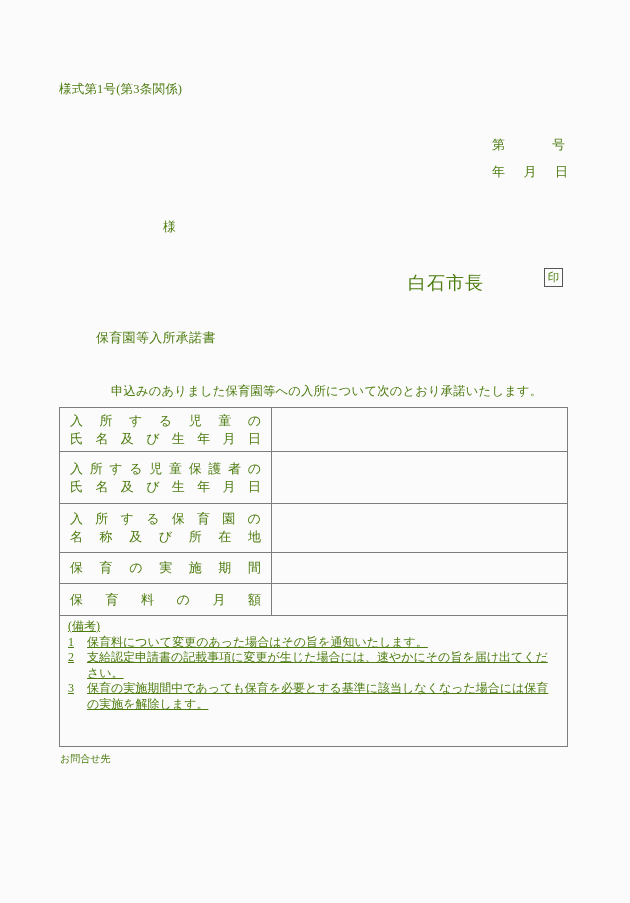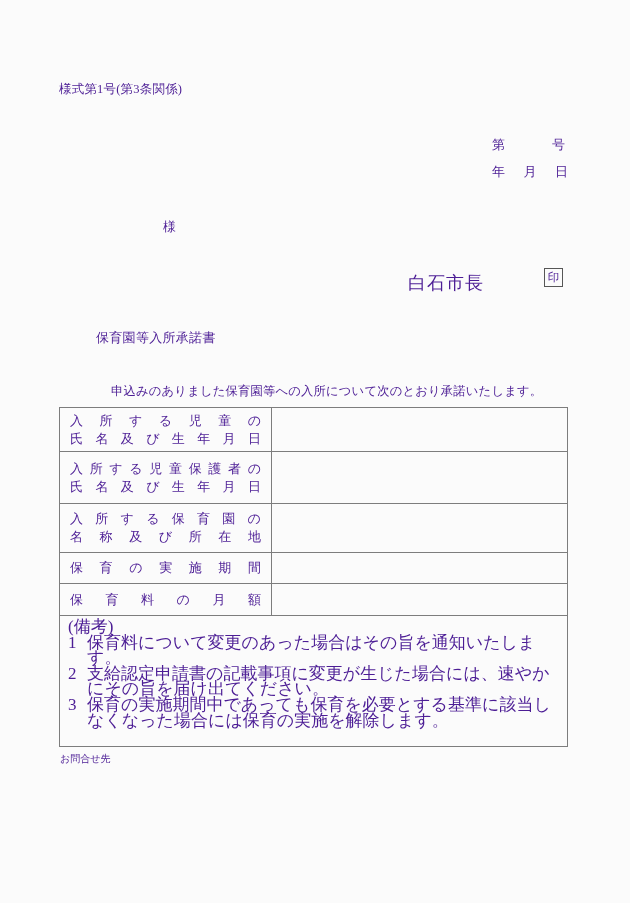--- a/index.html
+++ b/index.html
@@ -6,21 +6,21 @@
     margin: 0;
     padding: 0;
     background: #fbfbfb;
   }
   .page {
     position: relative;
     width: 630px;
     height: 903px;
     background: #fbfbfb;
     font-family: "Liberation Serif", "DejaVu Serif", serif;
-    color: #4c1d95;
+    color: #4d7c0f;
     overflow: hidden;
   }
   .abs { position: absolute; white-space: nowrap; }
 
   .form-number { left: 59px; top: 81px; font-size: 12.5px; letter-spacing: 0.2px; }
 
   .doc-number-line { left: 492px; top: 136px; width: 73px; display: flex; justify-content: space-between; font-size: 13px; }
   .date-line { left: 492px; top: 163px; width: 76px; display: flex; justify-content: space-between; font-size: 13px; }
 
   .addressee { left: 163px; top: 218px; font-size: 13px; }
@@ -52,22 +52,23 @@
   .label-cell {
     padding: 2px 10px;
     font-size: 13px;
   }
   .value-cell { padding: 2px 6px; font-size: 13px; }
   .jline { display: flex; justify-content: space-between; line-height: 18px; }
 
   .notes-cell {
     vertical-align: top !important;
     padding: 3px 8px 3px 8px;
-    font-size: 17px;
+    font-size: 12px;
     line-height: 15.6px;
+    text-decoration: underline;
   }
   .notes-heading { white-space: nowrap; }
   .note-item { display: flex; align-items: flex-start; }
   .note-num { width: 19px; flex: none; }
   .note-text { max-width: 478px; }
 
   .footer-contact { left: 60px; top: 752px; font-size: 10px; }
 </style>
 </head>
 <body>

